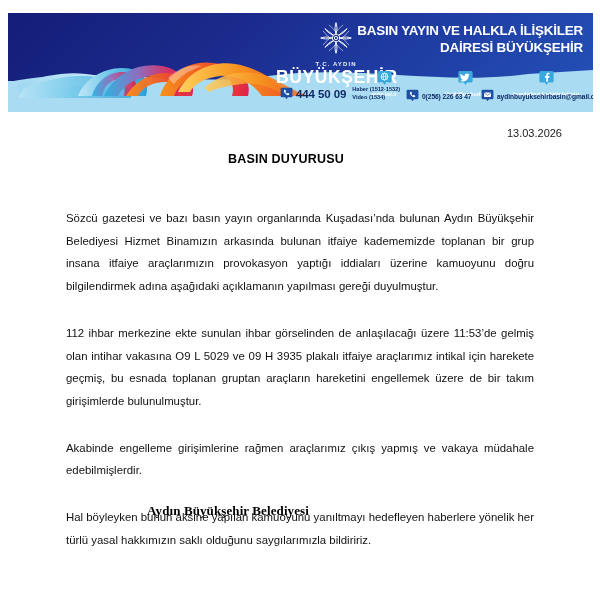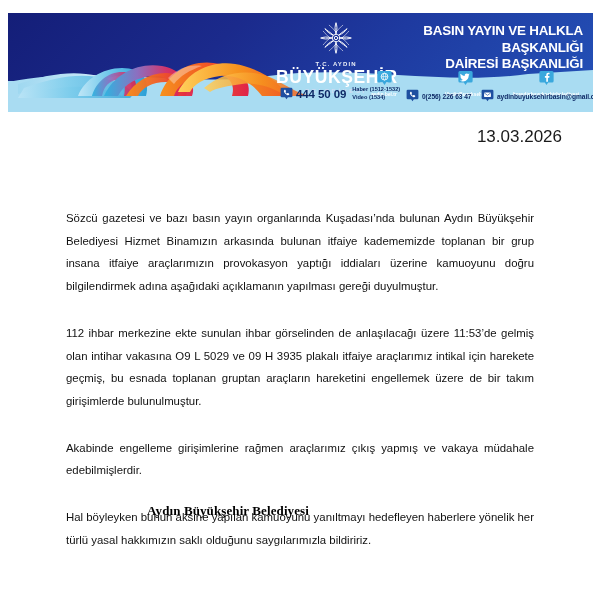--- a/index.html
+++ b/index.html
@@ -174,21 +174,21 @@
     color: #0e2a66;
     letter-spacing: -0.05px;
     white-space: nowrap;
   }
 
   
   .doc-date {
     position: absolute;
     right: 38px;
     top: 127px;
-    font-size: 17px;
+    font-size: 11px;
     color: #1a1a1a;
     font-family: "Liberation Sans", sans-serif;
   }
 
   .doc-title {
     position: absolute;
     left: 0;
     top: 152px;
     width: 600px;
     text-align: center;
@@ -320,22 +320,22 @@
             <path d="M27,20 C31,23 33,26 35,28"></path>
           </g>
         </g>
       </svg>
       <div class="logo-tc">T.C. AYDIN</div>
       <div class="logo-main">BÜYÜKŞEHİR</div>
       <div class="logo-sub">BELEDİYESİ</div>
     </div>
 
     <div class="dept-title">
-      <div>BASIN YAYIN VE HALKLA BAŞKANLIĞI</div>
-      <div>DAİRESİ BAŞKANLIĞI</div>
+      <div>BASIN YAYIN VE HALKLA İLİŞKİLER</div>
+      <div>DAİRESİ BÜYÜKŞEHİR</div>
     </div>
 
     <div class="social-row">
       <div class="social-item">
         <svg class="social-glyph" viewBox="0 0 16 18">
           <path d="M2,1 h12 a1.6,1.6 0 0 1 1.6,1.6 v9 a1.6,1.6 0 0 1 -1.6,1.6 h-4.2 l-1.8,2.6 l-1.8,-2.6 h-4.2 a1.6,1.6 0 0 1 -1.6,-1.6 v-9 a1.6,1.6 0 0 1 1.6,-1.6 z" fill="#3aa8dd"></path>
           <circle cx="8" cy="7" r="3.6" fill="none" stroke="#ffffff" stroke-width="0.9"></circle>
           <ellipse cx="8" cy="7" rx="1.5" ry="3.6" fill="none" stroke="#ffffff" stroke-width="0.7"></ellipse>
           <path d="M4.5,7 h7" stroke="#ffffff" stroke-width="0.7"></path>
         </svg>
@@ -386,20 +386,21 @@
           <path d="M3.8,5 l4.2,3.1 l4.2,-3.1" fill="none" stroke="#1e4fa0" stroke-width="0.85"></path>
         </svg>
         <span class="contact-text">aydinbuyuksehirbasin@gmail.com</span>
       </div>
 
     </div>
   </div>
 
   <div class="doc-date">13.03.2026</div>
 
+  <div class="doc-title">BASIN DUYURUSU</div>
 
   <div class="body-copy">
     <p>Sözcü gazetesi ve bazı basın yayın organlarında Kuşadası’nda bulunan Aydın Büyükşehir Belediyesi Hizmet Binamızın arkasında bulunan itfaiye kadememizde toplanan bir grup insana itfaiye araçlarımızın provokasyon yaptığı iddiaları üzerine kamuoyunu doğru bilgilendirmek adına aşağıdaki açıklamanın yapılması gereği duyulmuştur.</p>
     <p>112 ihbar merkezine ekte sunulan ihbar görselinden de anlaşılacağı üzere 11:53’de gelmiş olan intihar vakasına O9 L 5029 ve 09 H 3935 plakalı itfaiye araçlarımız intikal için harekete geçmiş, bu esnada toplanan gruptan araçların hareketini engellemek üzere de bir takım girişimlerde bulunulmuştur.</p>
     <p>Akabinde engelleme girişimlerine rağmen araçlarımız çıkış yapmış ve vakaya müdahale edebilmişlerdir.</p>
     <p>Hal böyleyken bunun aksine yapılan kamuoyunu yanıltmayı hedefleyen haberlere yönelik her türlü yasal hakkımızın saklı olduğunu saygılarımızla bildiririz.</p>
   </div>
 
   <div class="signature">Aydın Büyükşehir Belediyesi</div>
 

